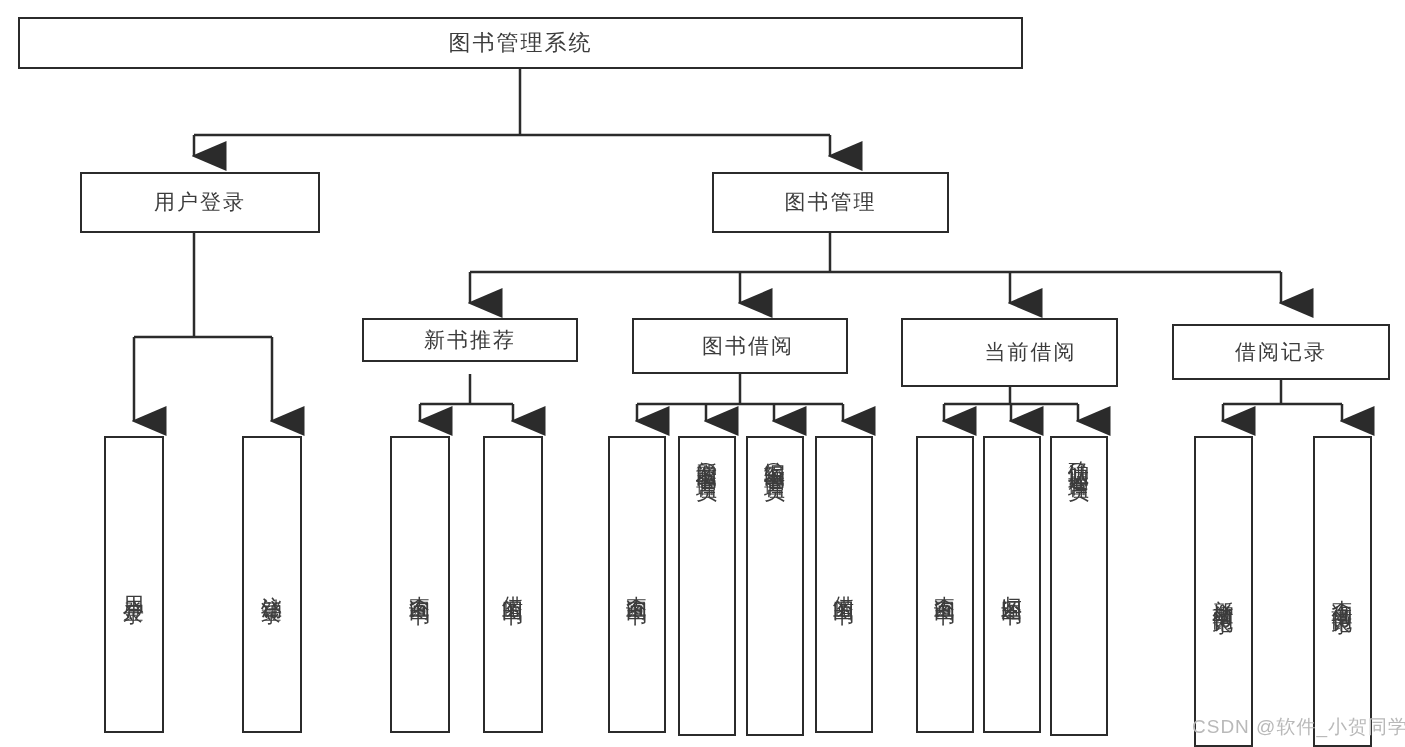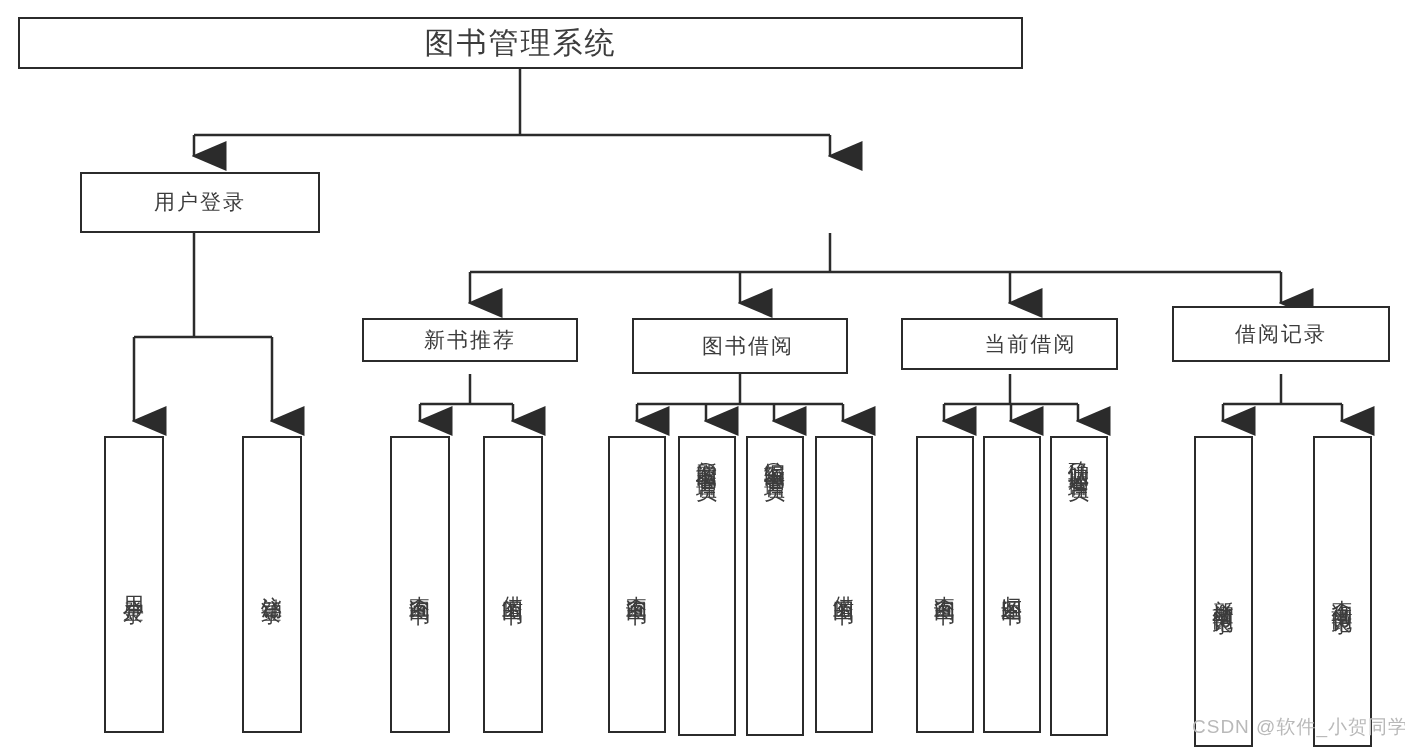--- a/index.html
+++ b/index.html
@@ -35,21 +35,21 @@
     display:block;
     line-height:1.18;
     letter-spacing:1px;
     white-space:nowrap;
   }
   
   .node.horiz .lbl{
     font-size:21px;
     letter-spacing:2px;
   }
-  .node.root .lbl{font-size:30px;}
+  .node.root .lbl{font-size:22px;}
   
   .node.vert{
     align-items:flex-start;
     justify-content:center;
     padding-top:6px;
   }
   .node.vert .lbl{
     writing-mode:vertical-rl;
     text-orientation:upright;
     font-size:21px;
@@ -129,34 +129,37 @@
   </svg>
 
   <div class="node horiz root" style="left:18px;top:17px;width:1005px;height:52px;">
     <span class="lbl">图书管理系统</span>
   </div>
 
   <div class="node horiz" style="left:80px;top:172px;width:240px;height:61px;">
     <span class="lbl">用户登录</span>
   </div>
 
+  <div class="node horiz" style="left:712px;top:172px;width:237px;height:61px;">
+    <span class="lbl">图书管理</span>
+  </div>
 
   <div class="node horiz" style="left:362px;top:318px;width:216px;height:44px;">
     <span class="lbl">新书推荐</span>
   </div>
 
   <div class="node horiz" style="left:632px;top:318px;width:216px;height:56px;padding-left:16px;">
     <span class="lbl">图书借阅</span>
   </div>
 
-  <div class="node horiz" style="left:901px;top:318px;width:217px;height:52px;padding-left:42px;">
+  <div class="node horiz" style="left:901px;top:318px;width:217px;height:69px;padding-left:42px;">
     <span class="lbl">当前借阅</span>
   </div>
 
-  <div class="node horiz" style="left:1172px;top:306px;width:218px;height:56px;">
+  <div class="node horiz" style="left:1172px;top:324px;width:218px;height:56px;">
     <span class="lbl">借阅记录</span>
   </div>
 
   <div class="node vert center" style="left:104px;top:436px;width:60px;height:297px;">
     <span class="lbl">用户登录</span>
   </div>
 
   <div class="node vert center" style="left:242px;top:436px;width:60px;height:297px;">
     <span class="lbl">注销登录</span>
   </div>

